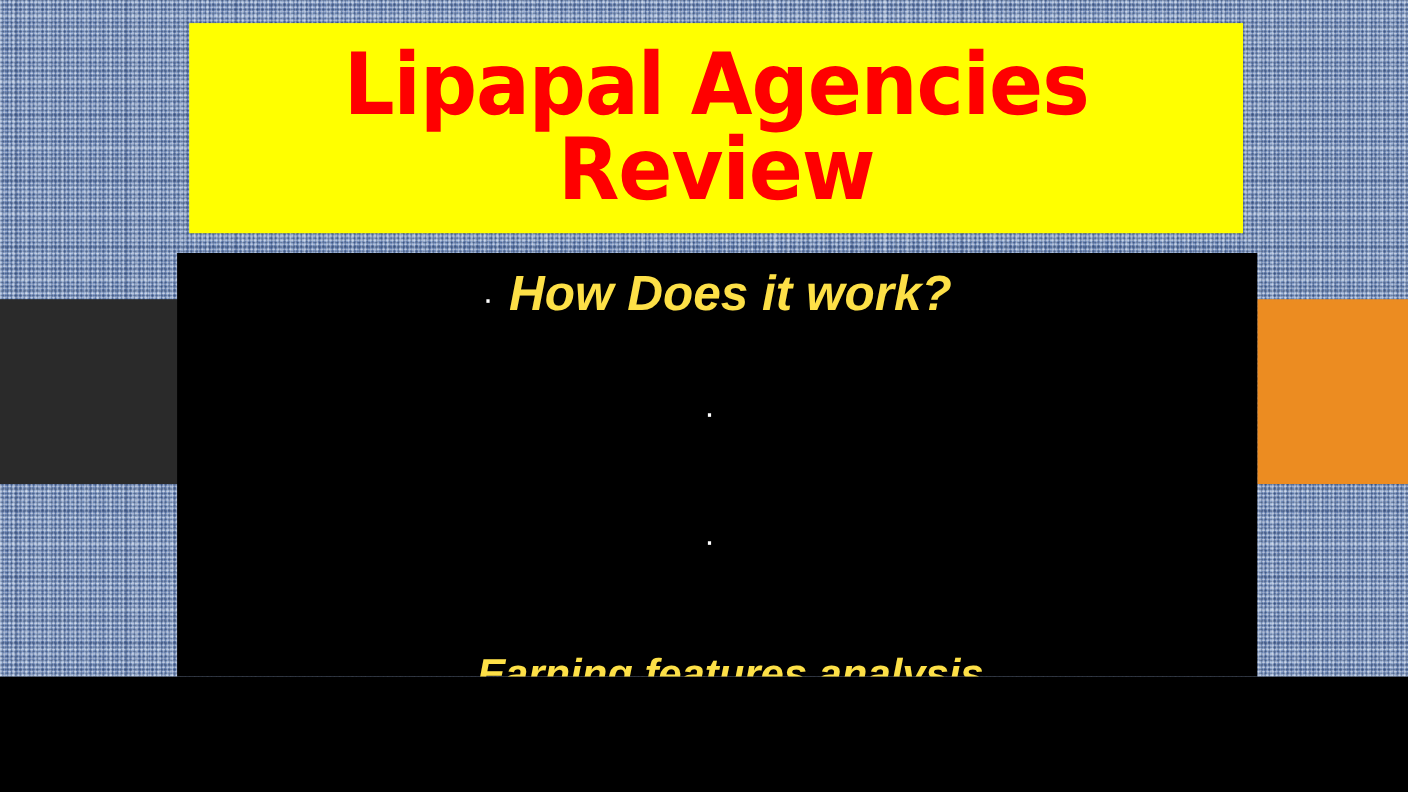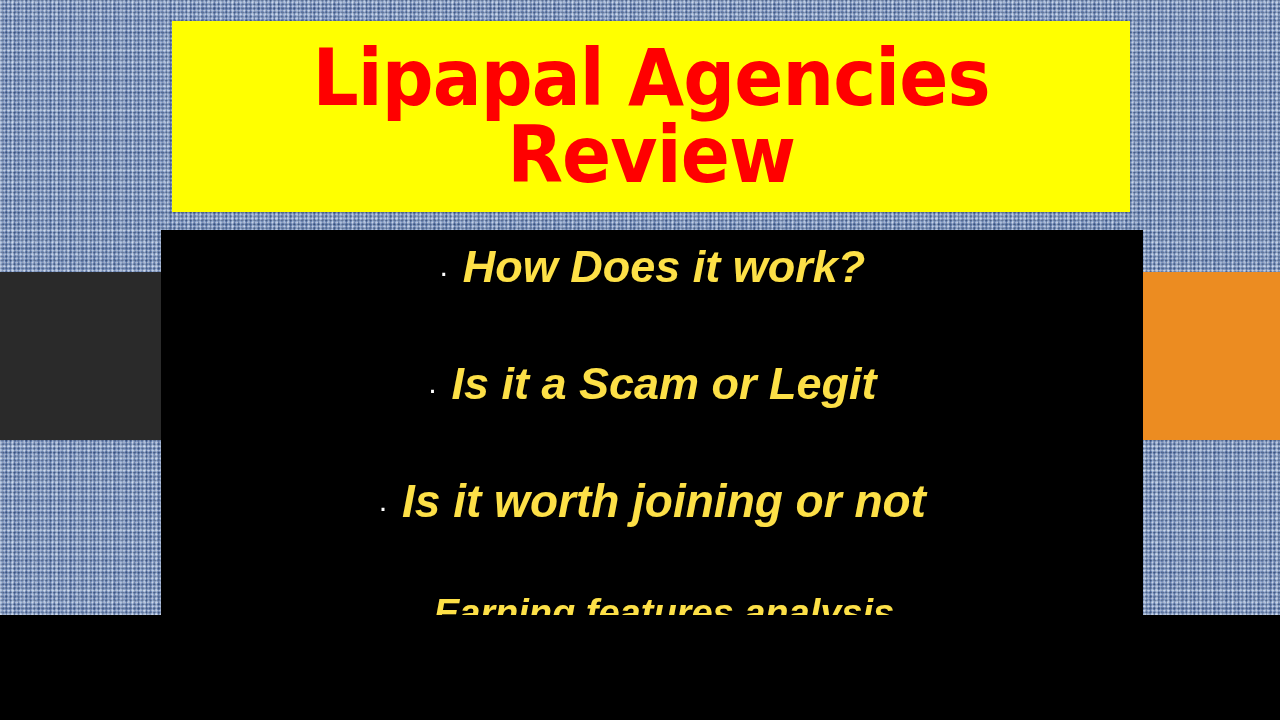--- a/index.html
+++ b/index.html
@@ -178,26 +178,24 @@
 
   <div class="body-panel">
 
     <div class="bullet-row b1">
       <span class="bullet-mark">·</span>
       <span class="bullet-text">How Does it work?</span>
     </div>
 
     <div class="bullet-row b2">
       <span class="bullet-mark">·</span>
-      <span class="bullet-text">Is it a Scam or Legit</span>
     </div>
 
     <div class="bullet-row b3">
       <span class="bullet-mark">·</span>
-      <span class="bullet-text">Is it worth joining or not</span>
     </div>
 
     <div class="bullet-row b4">
       <span class="bullet-mark">·</span>
       <span class="bullet-text">Earning features analysis</span>
     </div>
 
   </div>
 
 </div>

